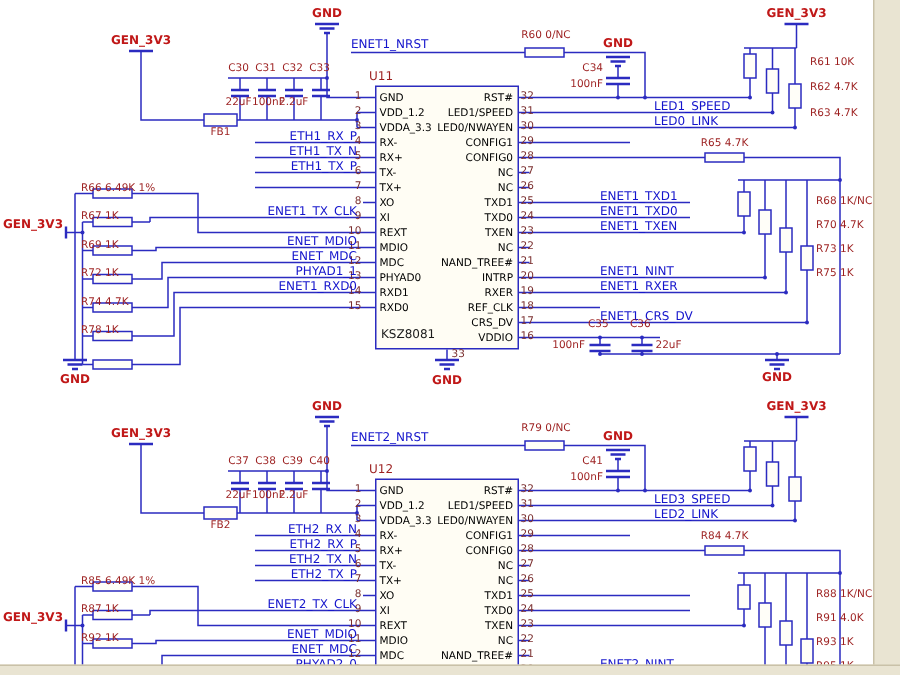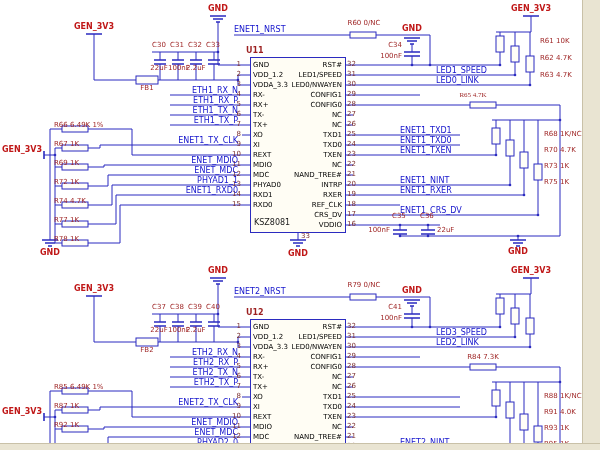--- a/index.html
+++ b/index.html
@@ -23,21 +23,21 @@
 .r10>div{height:10px;line-height:10px;}
 .r16>div{height:16px;line-height:16px;}
 .r17>div{height:17px;line-height:17px;}
 .r19>div{height:19px;line-height:19px;}
 .cells{position:absolute;display:flex;}
 .cells>div{width:18px;text-align:center;overflow:visible;white-space:nowrap;}
 .chip{position:absolute;left:250px;top:57px;width:94px;height:174px;
       border:1px solid var(--wire);background:#fffdf4;box-sizing:content-box;}
 .pincol{position:absolute;font-size:7px;}
 .pincol>div{height:10px;line-height:10px;white-space:nowrap;}
-.des{font-size:8px;font-weight:bold;}
+.des{font-size:8px;font-weight:normal;}
 .part{font-size:8px;color:#1b1b1b;}
 .margin-right{position:absolute;right:0;top:0;width:17px;height:450px;
       background:#e9e4d2;border-left:1px solid #c9c1a8;z-index:9;}
 .margin-bottom{position:absolute;left:0;top:443px;width:600px;height:7px;
       background:#e9e4d2;border-top:1px solid #c9c1a8;z-index:9;}
 </style>
 </head>
 <body>
 
 <div id="canvas">
@@ -251,47 +251,45 @@
         <div class="lbl comp rt" style="left:374px;top:41px;width:28px;">C34</div>
         <div class="lbl comp rt" style="left:366px;top:52px;width:36px;">100nF</div>
 
         <div class="col r19 comp lbl" style="left:54px;top:116px;width:64px;">
 
         <div>R66 6.49K 1%</div>
           <div>R67 1K</div>
           <div>R69 1K</div>
           <div>R72 1K</div>
           <div>R74 4.7K</div>
-          <div>R77 1K</div>
           <div>R78 1K</div>
         </div>
 
         <div class="col r10 net rt lbl" style="left:130px;top:86px;width:108px;">
 
-        <div>ETH1_RX_N</div>
           <div>ETH1_RX_P</div>
           <div>ETH1_TX_N</div>
           <div>ETH1_TX_P</div>
         </div>
         <div class="lbl net rt" style="left:130px;top:136px;width:108px;">ENET1_TX_CLK</div>
         <div class="col r10 net rt lbl" style="left:130px;top:156px;width:108px;">
 
         <div>ENET_MDIO</div>
           <div>ENET_MDC</div>
           <div>PHYAD1_1</div>
           <div>ENET1_RXD0</div>
         </div>
 
         <div class="col r17 comp lbl" style="left:540px;top:33px;">
 
         <div>R61 10K</div>
           <div>R62 4.7K</div>
           <div>R63 4.7K</div>
         </div>
-        <div class="lbl comp ctr" style="left:453px;top:91px;width:40px;font-family:Liberation Serif, serif;">R65 4.7K</div>
+        <div class="lbl comp ctr" style="left:463px;top:91px;width:40px;">R65 4.7K</div>
 
         <div class="col r10 net lbl" style="left:436px;top:66px;">
 
         <div>LED1_SPEED</div>
           <div>LED0_LINK</div>
         </div>
 
         <div class="col r10 net lbl" style="left:400px;top:126px;">
 
         <div>ENET1_TXD1</div>
@@ -530,21 +528,21 @@
           <div>PHYAD2_0</div>
           <div>ENET2_RXD1</div>
         </div>
 
         <div class="col r17 comp lbl" style="left:540px;top:33px;margin-left:45px;">
 
         <div>R80 10K</div>
           <div>R81 4.7K</div>
           <div>R82 4.7K</div>
         </div>
-        <div class="lbl comp ctr" style="left:463px;top:91px;width:40px;">R84 7.3K</div>
+        <div class="lbl comp ctr" style="left:463px;top:91px;width:40px;">R84 4.7K</div>
 
         <div class="col r10 net lbl" style="left:436px;top:66px;">
 
         <div>LED3_SPEED</div>
           <div>LED2_LINK</div>
         </div>
 
         <div class="col r10 net lbl" style="left:400px;top:176px;">
 
         <div>ENET2_NINT</div>

